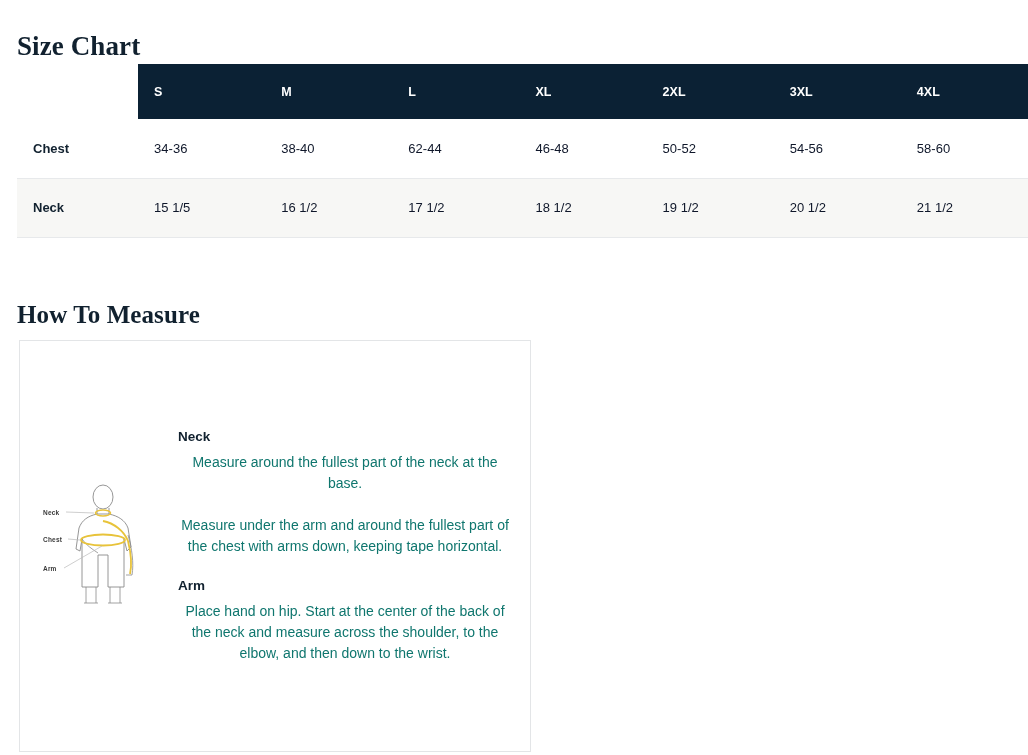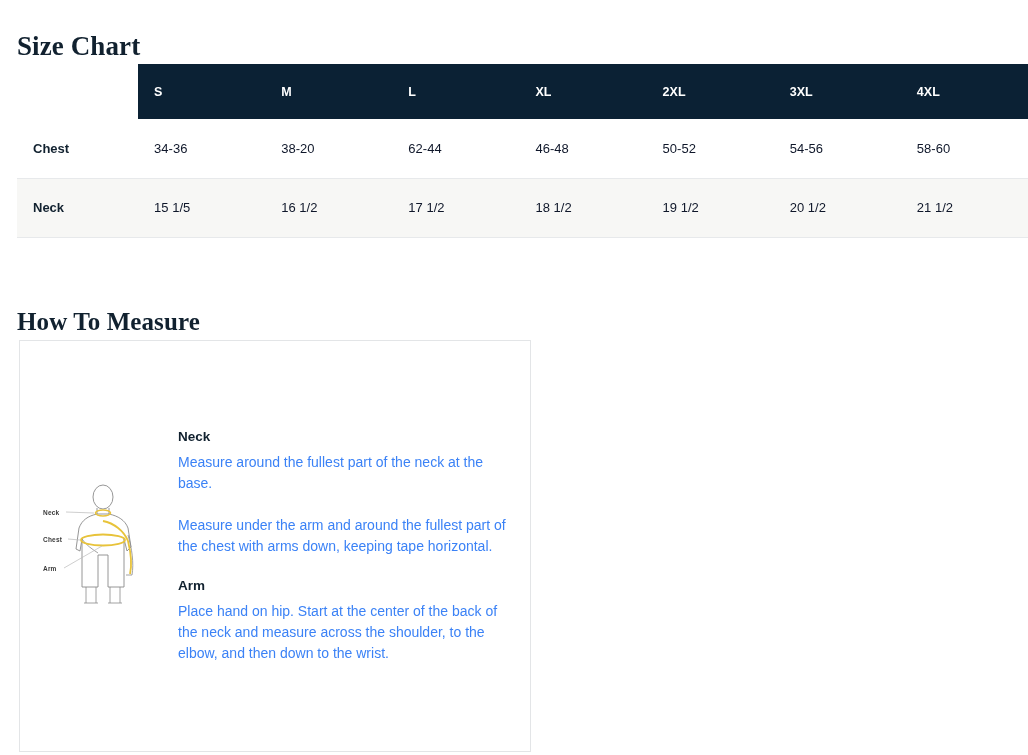--- a/index.html
+++ b/index.html
@@ -29,21 +29,21 @@
   #size-chart-title {
     position: absolute;
     left: 17px;
     top: 7px;
     font-size: 27px;
     line-height: 34px;
   }
   #how-to-title {
     position: absolute;
     left: 17px;
-    top: 285px;
+    top: 278px;
     font-size: 25px;
     line-height: 32px;
   }
 
   
   .table-wrap {
     position: absolute;
     left: 17px;
     top: 64px;
     width: 1011px;
@@ -130,22 +130,23 @@
   .m-block + .m-block { margin-top: 21px; }
   .m-head {
     font-size: 13.5px;
     font-weight: 700;
     color: #11212f;
     margin-bottom: 8px;
   }
   .m-body {
     font-size: 14px;
     line-height: 21px;
-    color: #3b82f6;
+    color: #0f766e;
     max-width: 340px;
+    text-align: center;
   }
 
   
   .diagram-label {
     position: absolute;
     font-family: "Liberation Sans", sans-serif;
     font-size: 6.5px;
     font-weight: 700;
     color: #3a3a3a;
     letter-spacing: 0.2px;
@@ -182,21 +183,21 @@
           <th>XL</th>
           <th>2XL</th>
           <th>3XL</th>
           <th>4XL</th>
         </tr>
       </thead>
       <tbody>
         <tr class="row-odd">
           <th class="row-label">Chest</th>
           <td>34-36</td>
-          <td>38-20</td>
+          <td>38-40</td>
           <td>62-44</td>
           <td>46-48</td>
           <td>50-52</td>
           <td>54-56</td>
           <td>58-60</td>
         </tr>
         <tr class="row-even">
           <th class="row-label">Neck</th>
           <td>15 1/5</td>
           <td>16 1/2</td>

